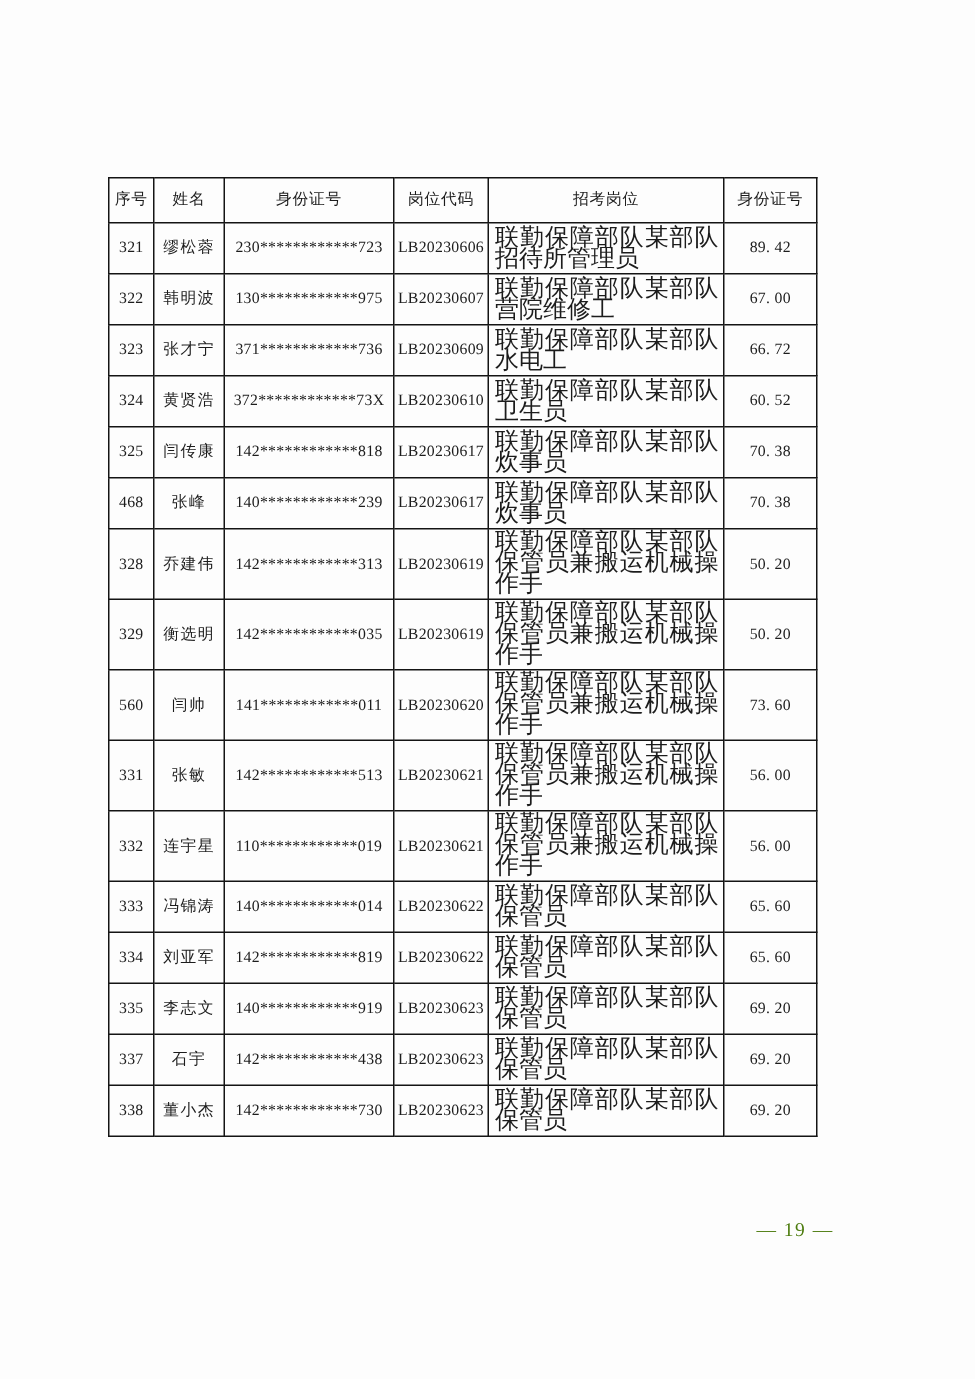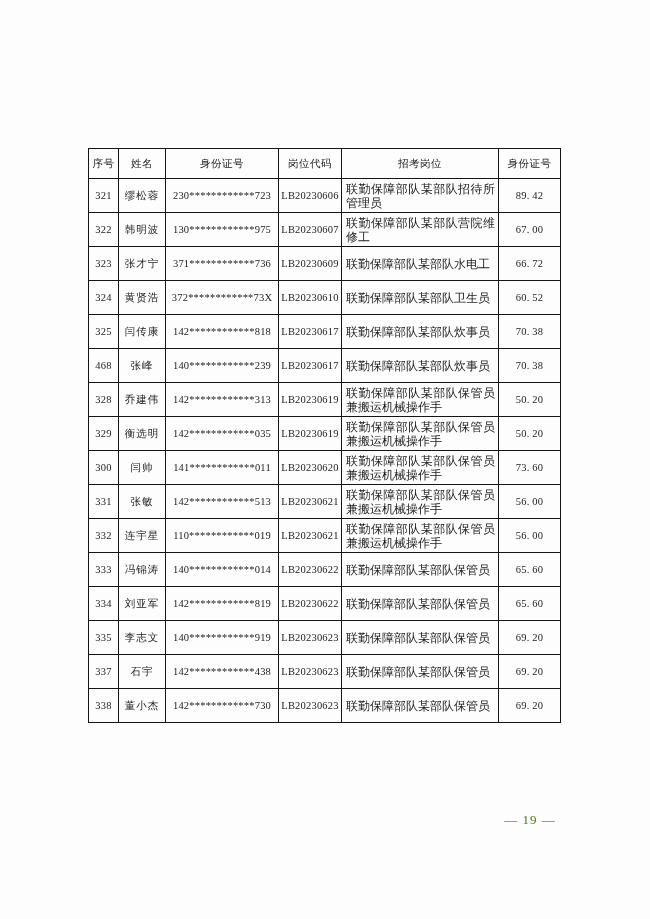--- a/index.html
+++ b/index.html
@@ -12,26 +12,25 @@
     overflow: hidden;
   }
   .doc-page {
     position: absolute;
     left: 0; top: 0;
     width: 650px; height: 919px;
     background: #fdfdfd;
   }
   table.score-table {
     position: absolute;
-    left: 88px;
+    left: 72px;
     top: 118px;
     width: 472px;
     border-collapse: collapse;
     table-layout: fixed;
-    margin-top: 30px;
   }
   .score-table th, .score-table td {
     border: 1px solid #141414;
     font-weight: normal;
     text-align: center;
     vertical-align: middle;
     font-size: 10.5px;
     line-height: 13px;
     padding: 2px 2px;
     overflow: hidden;
@@ -42,22 +41,23 @@
     letter-spacing: 0.5px;
   }
   .score-table tbody td {
     height: 34px;
   }
   .score-table td.cell-position {
     text-align: justify;
     text-align-last: auto;
     text-justify: inter-character;
     padding: 2px 3px 2px 4px;
-    font-size: 12px;
+    font-size: 16px;
     line-height: 14px;
+    font-family: Liberation Mono, monospace;
   }
   .score-table td.cell-id-number,
   .score-table td.cell-job-code,
   .score-table td.cell-score,
   .score-table td.cell-seq {
     font-size: 10.5px;
     letter-spacing: 0.2px;
     white-space: nowrap;
   }
   .score-table td.cell-name {
@@ -158,21 +158,21 @@
     </tr>
         <tr>
       <td class="cell-seq">329</td>
       <td class="cell-name">衡选明</td>
       <td class="cell-id-number">142************035</td>
       <td class="cell-job-code">LB20230619</td>
       <td class="cell-position">联勤保障部队某部队保管员兼搬运机械操作手</td>
       <td class="cell-score">50. 20</td>
     </tr>
         <tr>
-      <td class="cell-seq">300</td>
+      <td class="cell-seq">560</td>
       <td class="cell-name">闫帅</td>
       <td class="cell-id-number">141************011</td>
       <td class="cell-job-code">LB20230620</td>
       <td class="cell-position">联勤保障部队某部队保管员兼搬运机械操作手</td>
       <td class="cell-score">73. 60</td>
     </tr>
         <tr>
       <td class="cell-seq">331</td>
       <td class="cell-name">张敏</td>
       <td class="cell-id-number">142************513</td>

